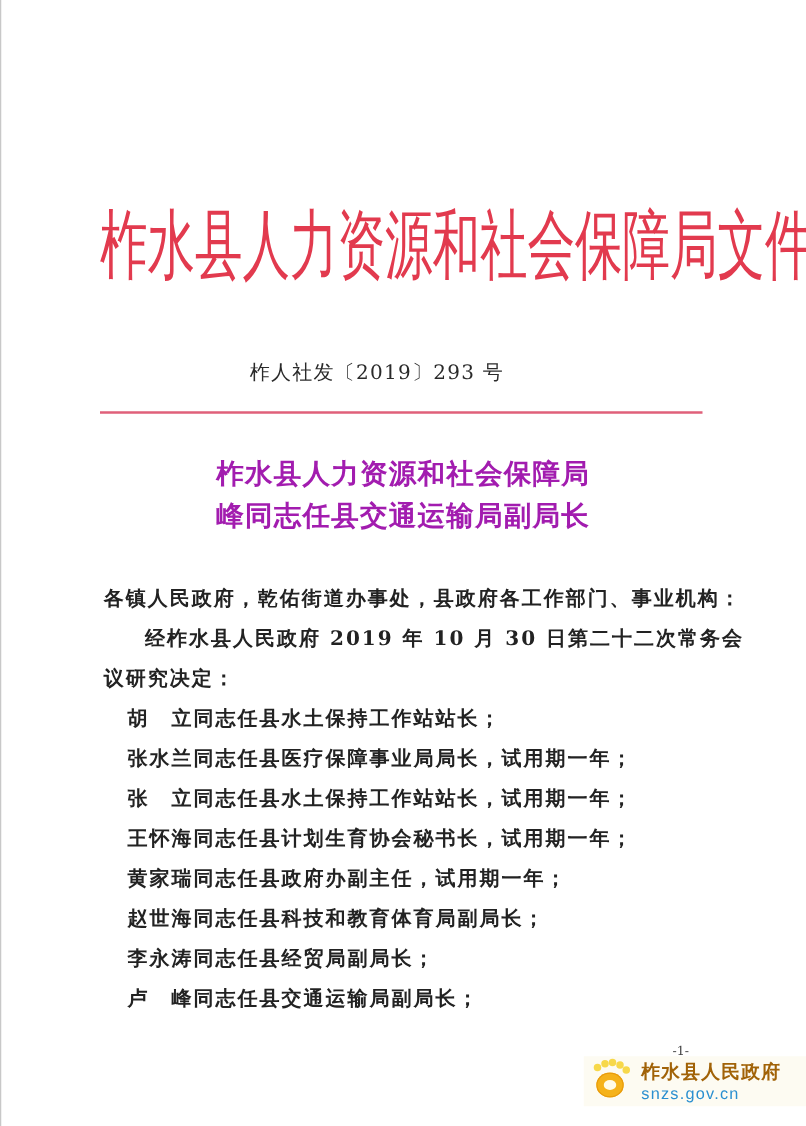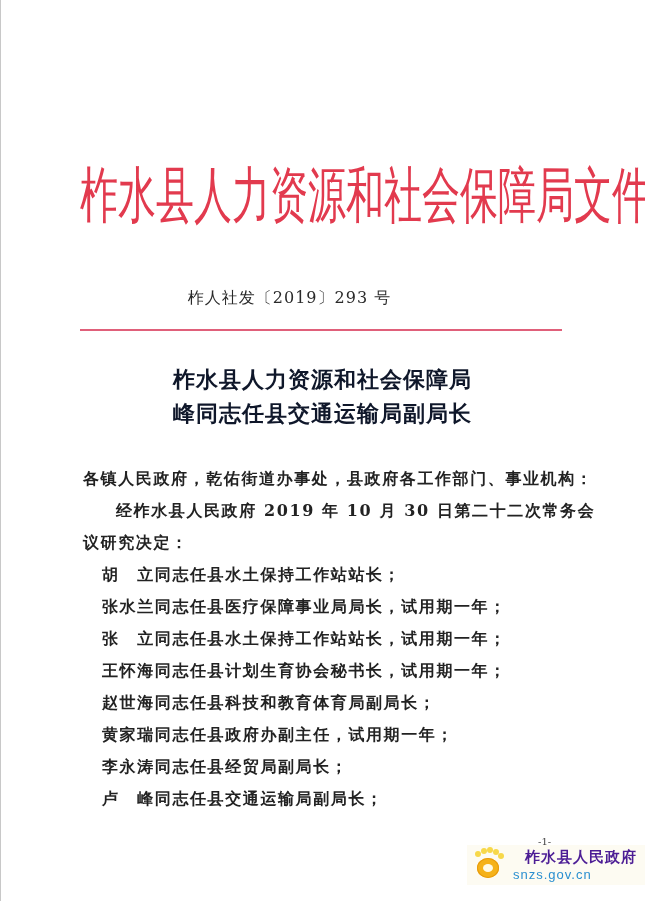--- a/index.html
+++ b/index.html
@@ -8,27 +8,27 @@
     font-family: "DejaVu Serif", "Liberation Serif", serif; color: #1e1e1e;
   }
   .page-edge { position: absolute; left: 0; top: 0; width: 1px; height: 901px; background: #c8c8c8; }
   .red-head {
     position: absolute; left: 80px; top: 160px; width: 484px; height: 72px;
     display: flex; justify-content: space-between; align-items: center;
     color: #e23a4e; font-family: "DejaVu Serif", serif; font-size: 38px; font-weight: normal;
   }
   .red-head span { display: inline-block; transform: scaleY(1.6); transform-origin: center; }
   .doc-number {
-    position: absolute; left: 4px; width: 571px; top: 288px; text-align: center;
+    position: absolute; left: 16px; width: 571px; top: 288px; text-align: center;
     font-size: 16px; letter-spacing: 1px; color: #2a2a2a;
   }
   .red-rule { position: absolute; left: 80px; top: 329px; width: 482px; height: 2px; background: #e0607a; }
   .doc-title {
     position: absolute; left: 0; width: 645px; top: 362px; text-align: center;
-    font-size: 22px; font-weight: bold; line-height: 34px; color: #0f172a; letter-spacing: 1px;
+    font-size: 22px; font-weight: bold; line-height: 34px; color: #a21caf; letter-spacing: 1px;
   }
   .body-text { position: absolute; left: 83px; top: 463px; width: 490px; font-size: 16px; color: #222; }
   .line { height: 32px; line-height: 32px; white-space: nowrap; letter-spacing: 1.6px; font-weight: bold; }
   .indent { padding-left: 33px; }
   .item { padding-left: 19px; }
   .page-num {
     position: absolute; left: 538px; top: 836px; font-size: 10px; color: #444;
   }
   .watermark {
     position: absolute; left: 467px; top: 845px; width: 178px; height: 40px;
@@ -37,21 +37,21 @@
   .wm-logo { position: relative; width: 40px; height: 40px; margin-left: 4px; }
   .wm-ring {
     position: absolute; left: 6px; top: 13px; width: 22px; height: 20px; border-radius: 50%;
     background: #f5b21a; box-shadow: inset 0 0 0 1px #e89b0c;
   }
   .wm-ring::after {
     content: ""; position: absolute; left: 6px; top: 6px; width: 10px; height: 8px; border-radius: 50%; background: #fffbe8;
   }
   .wm-dot { position: absolute; width: 6px; height: 6px; border-radius: 50%; background: #f7d84a; }
   .wm-text { margin-left: 2px; }
-  .wm-cn { font-size: 15px; font-weight: bold; color: #4c1d95; letter-spacing: 1px; line-height: 20px; margin-left: 12px; }
+  .wm-cn { font-size: 15px; font-weight: bold; color: #a16207; letter-spacing: 1px; line-height: 20px; }
   .wm-url { font-family: Liberation Sans, sans-serif; font-size: 13px; color: #2a8fd0; letter-spacing: 1px; line-height: 16px; }
 </style>
 </head>
 <body>
 
 <div class="page-edge"></div>
 
 <div class="red-head">
   <span>柞</span>
   <span>水</span>
@@ -80,22 +80,22 @@
 </div>
 
 <div class="body-text">
   <div class="line">各镇人民政府，乾佑街道办事处，县政府各工作部门、事业机构：</div>
   <div class="line indent">经柞水县人民政府 2019 年 10 月 30 日第二十二次常务会</div>
   <div class="line">议研究决定：</div>
   <div class="line item">胡　立同志任县水土保持工作站站长；</div>
   <div class="line item">张水兰同志任县医疗保障事业局局长，试用期一年；</div>
   <div class="line item">张　立同志任县水土保持工作站站长，试用期一年；</div>
   <div class="line item">王怀海同志任县计划生育协会秘书长，试用期一年；</div>
+  <div class="line item">黄家瑞同志任县政府办副主任，试用期一年；</div>
   <div class="line item">赵世海同志任县科技和教育体育局副局长；</div>
-  <div class="line item">黄家瑞同志任县政府办副主任，试用期一年；</div>
   <div class="line item">李永涛同志任县经贸局副局长；</div>
   <div class="line item">卢　峰同志任县交通运输局副局长；</div>
 </div>
 
 <div class="page-num">-1-</div>
 
 <div class="watermark">
   <div class="wm-logo">
     <div class="wm-dot" style="left:4px;top:6px;"></div>
     <div class="wm-dot" style="left:10px;top:3px;"></div>

